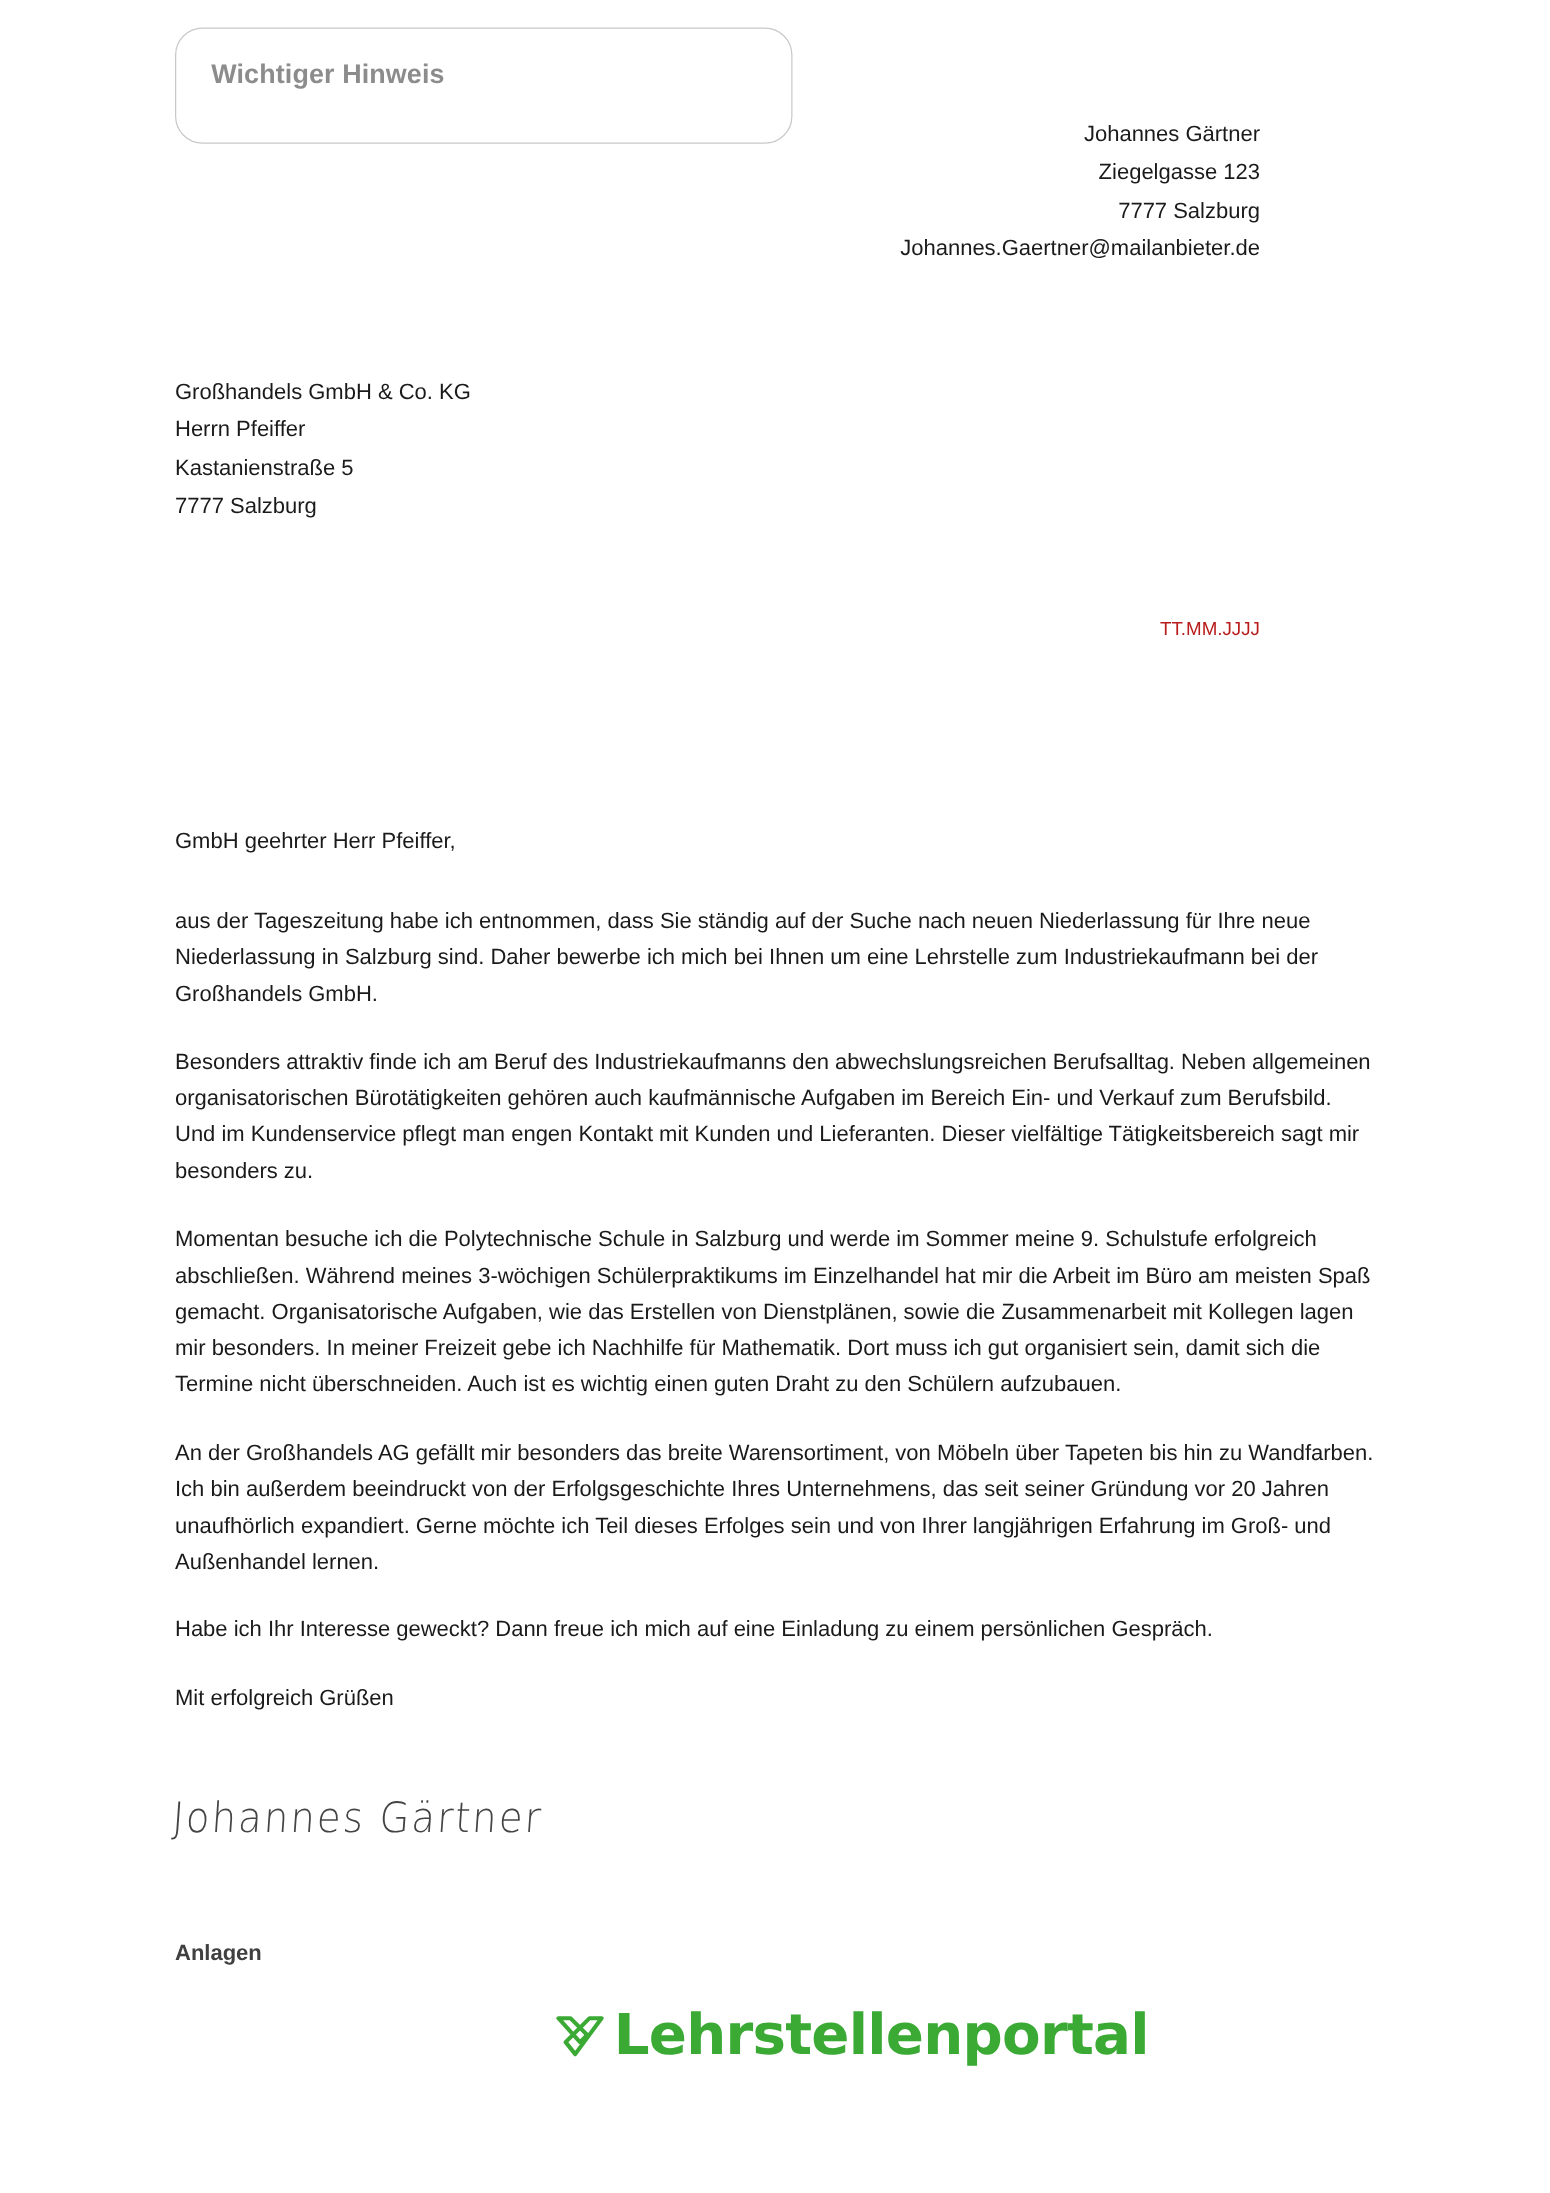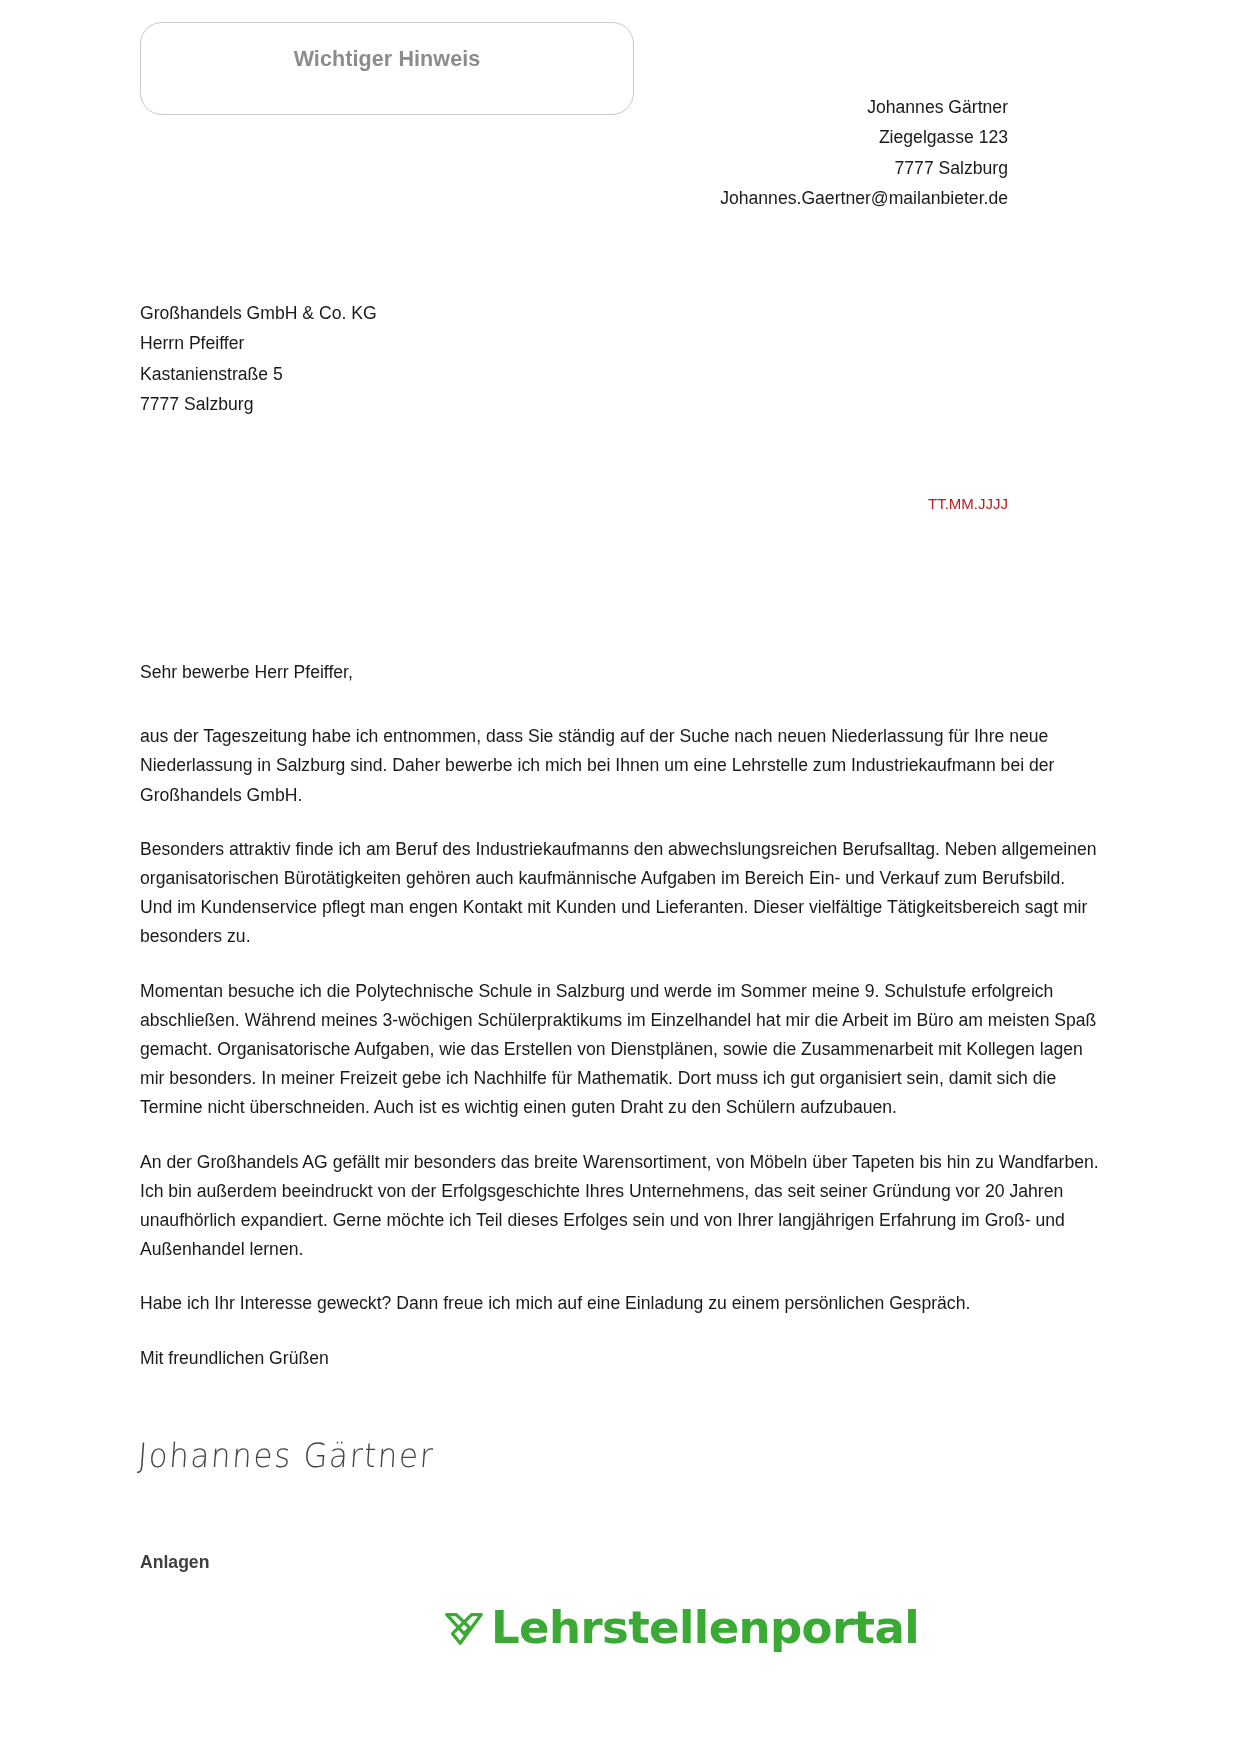--- a/index.html
+++ b/index.html
@@ -34,21 +34,20 @@
 
   .notice-box {
     position: absolute;
     left: 140px;
     top: 0;
     width: 494px;
     box-sizing: border-box;
     border: 1.5px solid #c9c9c9;
     border-radius: 22px;
     padding: 24px 28px 26px 28px;
-    text-align: center;
   }
   .notice-title {
     font-size: 21.5px;
     font-weight: bold;
     color: #8c8c8c;
     margin: 0 0 16px 0;
     letter-spacing: 0.1px;
   }
   .notice-text {
     font-size: 17.4px;
@@ -192,27 +191,27 @@
     <div>Großhandels GmbH &amp; Co. KG</div>
     <div>Herrn Pfeiffer</div>
     <div>Kastanienstraße 5</div>
     <div>7777 Salzburg</div>
   </div>
 
   <div class="date-line">TT.MM.JJJJ</div>
 
 
   <div class="letter-body">
-    <p class="salutation">Sehr bewerbe Herr Pfeiffer,</p>
+    <p class="salutation">GmbH geehrter Herr Pfeiffer,</p>
     <p>aus der Tageszeitung habe ich entnommen, dass Sie ständig auf der Suche nach neuen Niederlassung für Ihre neue Niederlassung in Salzburg sind. Daher bewerbe ich mich bei Ihnen um eine Lehrstelle zum Industriekaufmann bei der Großhandels GmbH.</p>
     <p>Besonders attraktiv finde ich am Beruf des Industriekaufmanns den abwechslungsreichen Berufsalltag. Neben allgemeinen organisatorischen Bürotätigkeiten gehören auch kaufmännische Aufgaben im Bereich Ein- und Verkauf zum Berufsbild. Und im Kundenservice pflegt man engen Kontakt mit Kunden und Lieferanten. Dieser vielfältige Tätigkeitsbereich sagt mir besonders zu.</p>
     <p>Momentan besuche ich die Polytechnische Schule in Salzburg und werde im Sommer meine 9. Schulstufe erfolgreich abschließen. Während meines 3-wöchigen Schülerpraktikums im Einzelhandel hat mir die Arbeit im Büro am meisten Spaß gemacht. Organisatorische Aufgaben, wie das Erstellen von Dienstplänen, sowie die Zusammenarbeit mit Kollegen lagen mir besonders. In meiner Freizeit gebe ich Nachhilfe für Mathematik. Dort muss ich gut organisiert sein, damit sich die Termine nicht überschneiden. Auch ist es wichtig einen guten Draht zu den Schülern aufzubauen.</p>
     <p>An der Großhandels AG gefällt mir besonders das breite Warensortiment, von Möbeln über Tapeten bis hin zu Wandfarben. Ich bin außerdem beeindruckt von der Erfolgsgeschichte Ihres Unternehmens, das seit seiner Gründung vor 20 Jahren unaufhörlich expandiert. Gerne möchte ich Teil dieses Erfolges sein und von Ihrer langjährigen Erfahrung im Groß- und Außenhandel lernen.</p>
     <p>Habe ich Ihr Interesse geweckt? Dann freue ich mich auf eine Einladung zu einem persönlichen Gespräch.</p>
-    <p class="closing-line">Mit freundlichen Grüßen</p>
+    <p class="closing-line">Mit erfolgreich Grüßen</p>
   </div>
 
   <div class="signature">Johannes Gärtner</div>
 
   <div class="attachments">Anlagen</div>
 
   <div class="footer-logo">
     <svg class="logo-mark" viewBox="0 0 48 48">
       <g fill="none" stroke="#3aaa35" stroke-width="3.4" stroke-linejoin="round" stroke-linecap="round">
         <path d="M6 11 L16 11 L30 25 L24 31 Z"></path>

